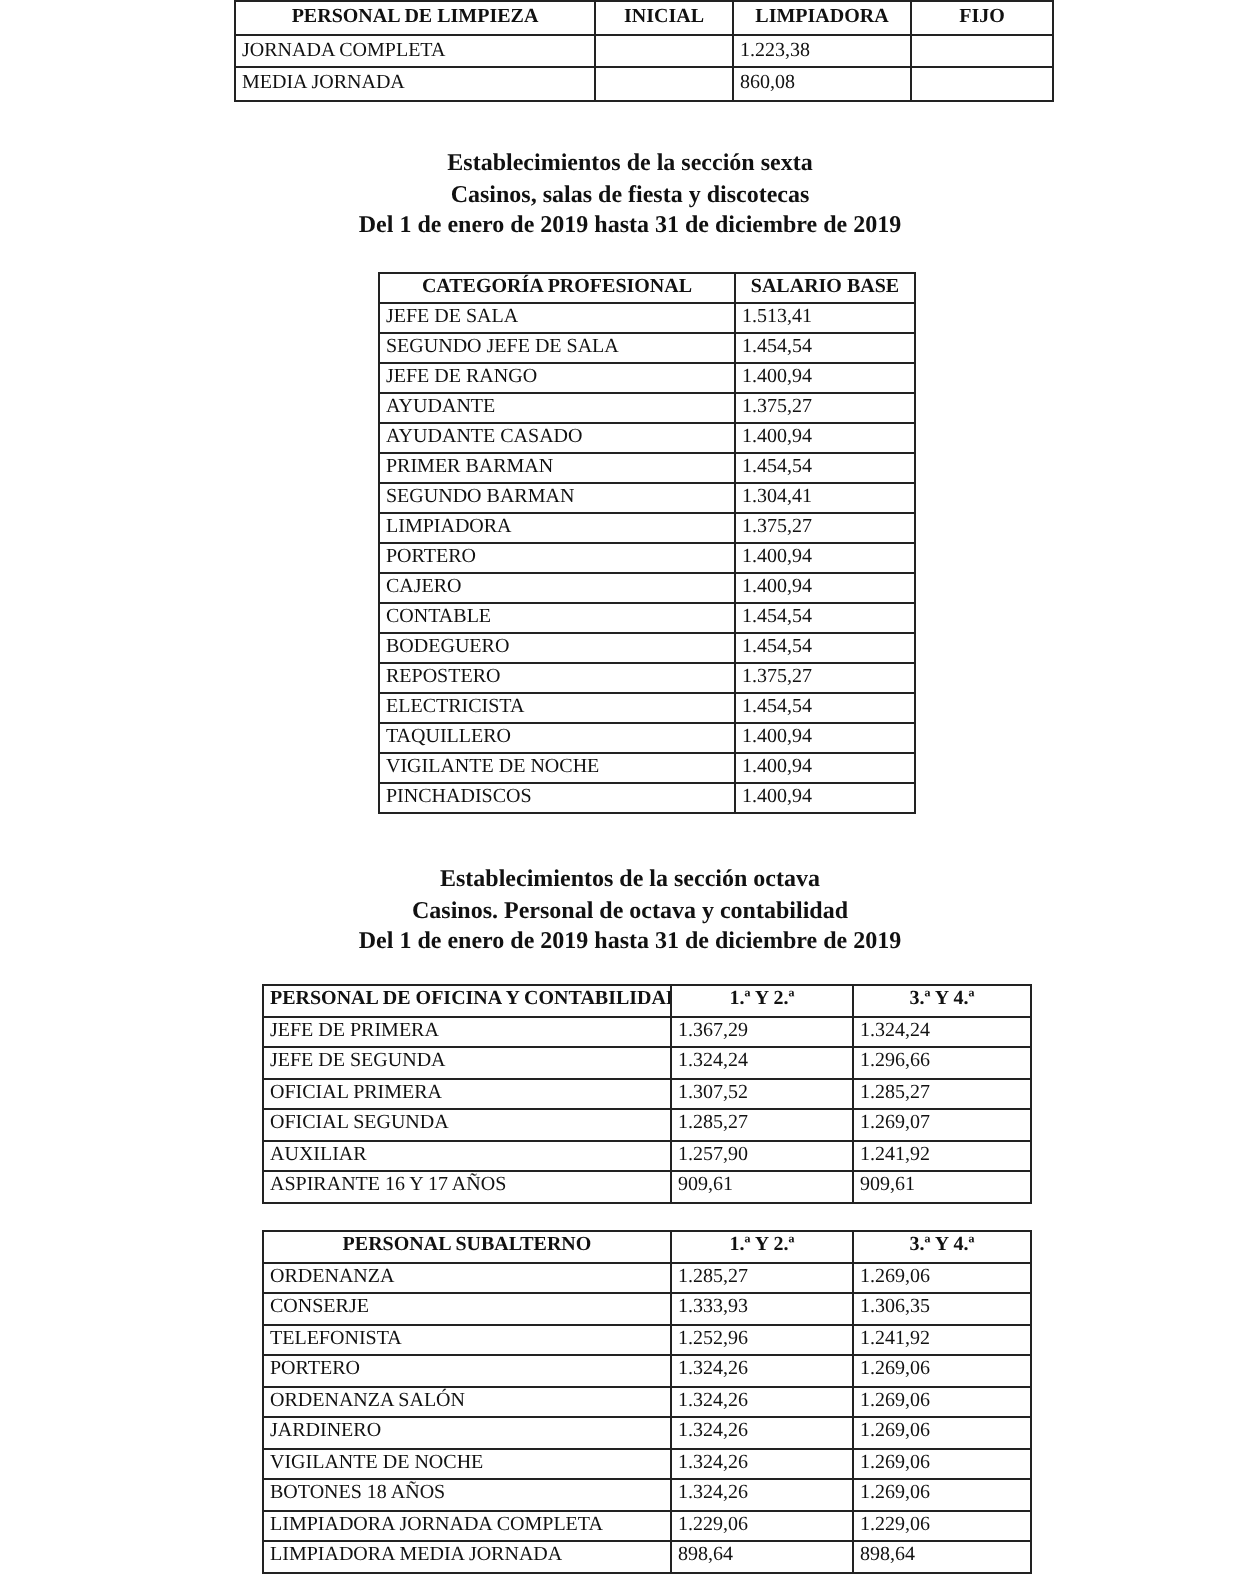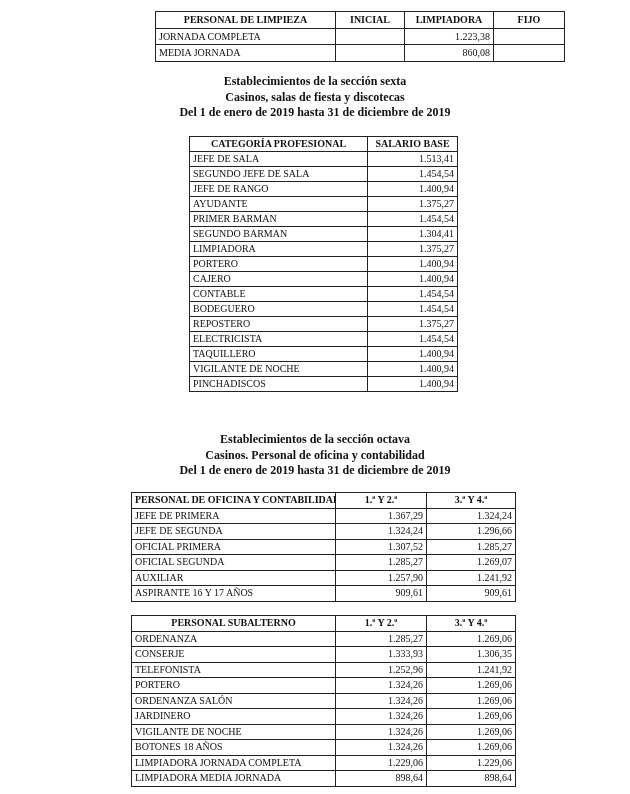--- a/index.html
+++ b/index.html
@@ -3,24 +3,24 @@
 <meta charset="utf-8">
 <style>
   html, body { margin: 0; padding: 0; background: #ffffff; }
   body { width: 630px; height: 794px; position: relative; overflow: hidden;
          font-family: "Liberation Serif", "DejaVu Serif", serif; color: #111; }
   table { position: absolute; border-collapse: collapse; table-layout: fixed;
           font-size: 10px; line-height: 1; }
   td, th { border: 1px solid #222; padding: 0 3px; white-space: nowrap; overflow: hidden;
            font-weight: normal; }
   th { font-weight: bold; text-align: center; font-size: 10px; }
-  td.num { text-align: right; }
+  td.num { text-align: left; }
   .heading { position: absolute; left: 0; width: 630px; text-align: center;
              font-weight: bold; font-size: 12px; line-height: 15.5px; }
-  #t1 { left: 117px; top: 11px; width: 409px; margin-left: 38px; }
+  #t1 { left: 117px; top: 0; width: 409px; }
   #t1 tr { height: 16.7px; }
   #t2 { left: 189px; top: 136px; width: 268px; }
   #t2 tr { height: 15px; }
   #t3 { left: 131px; top: 492px; width: 384px; }
   #t3 tr { height: 15.5px; }
   #t4 { left: 131px; top: 615px; width: 384px; }
   #t4 tr { height: 15.5px; }
   #h1 { top: 74px; }
   #h2 { top: 432px; }
 </style>
@@ -86,20 +86,24 @@
       </tr>
       <tr>
         <td>JEFE DE RANGO</td>
         <td class="num">1.400,94</td>
       </tr>
       <tr>
         <td>AYUDANTE</td>
         <td class="num">1.375,27</td>
       </tr>
       <tr>
+        <td>AYUDANTE CASADO</td>
+        <td class="num">1.400,94</td>
+      </tr>
+      <tr>
         <td>PRIMER BARMAN</td>
         <td class="num">1.454,54</td>
       </tr>
       <tr>
         <td>SEGUNDO BARMAN</td>
         <td class="num">1.304,41</td>
       </tr>
       <tr>
         <td>LIMPIADORA</td>
         <td class="num">1.375,27</td>
@@ -138,21 +142,21 @@
       </tr>
       <tr>
         <td>PINCHADISCOS</td>
         <td class="num">1.400,94</td>
       </tr>
     </tbody>
 </table>
 
 <div id="h2" class="heading">
   <div>Establecimientos de la sección octava</div>
-  <div>Casinos. Personal de oficina y contabilidad</div>
+  <div>Casinos. Personal de octava y contabilidad</div>
   <div>Del 1 de enero de 2019 hasta 31 de diciembre de 2019</div>
 </div>
 
 <table id="t3">
   <colgroup>
       <col style="width:204px">
       <col style="width:91px">
       <col style="width:89px">
     </colgroup>
   <thead>

